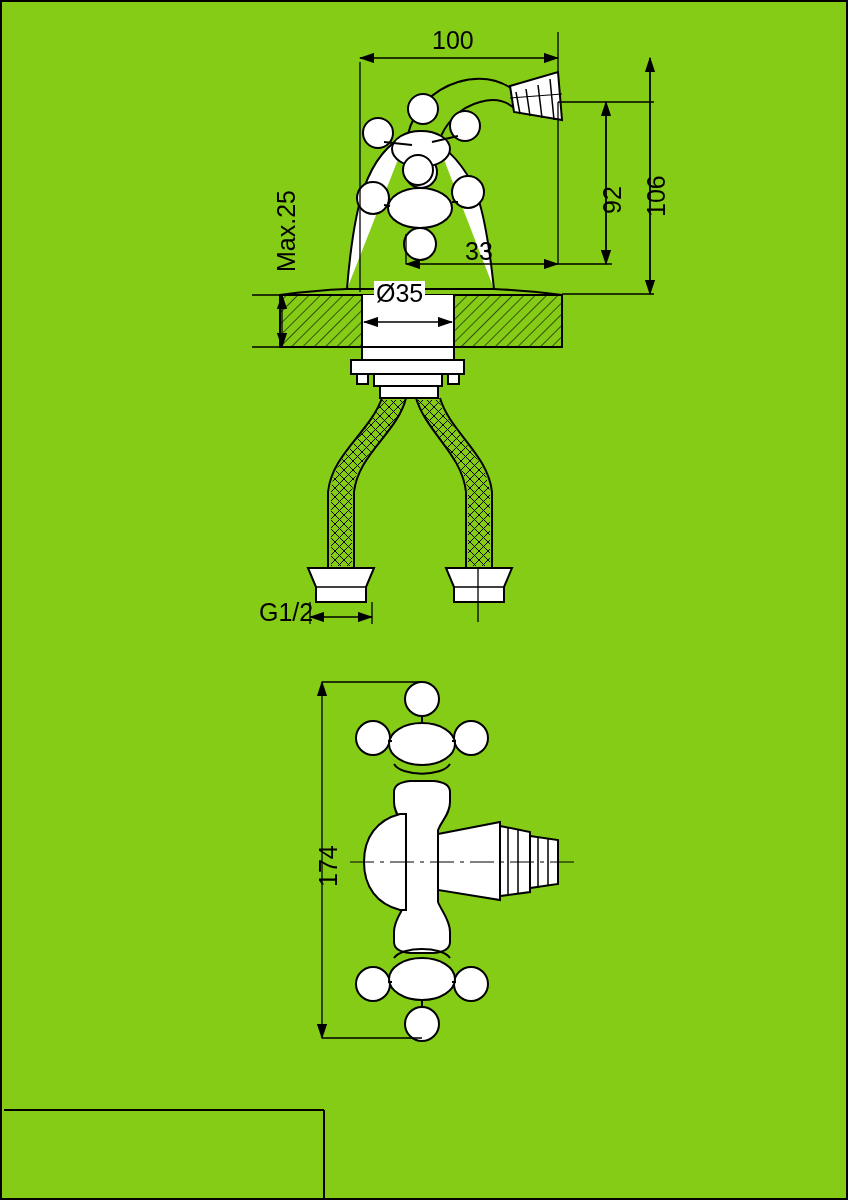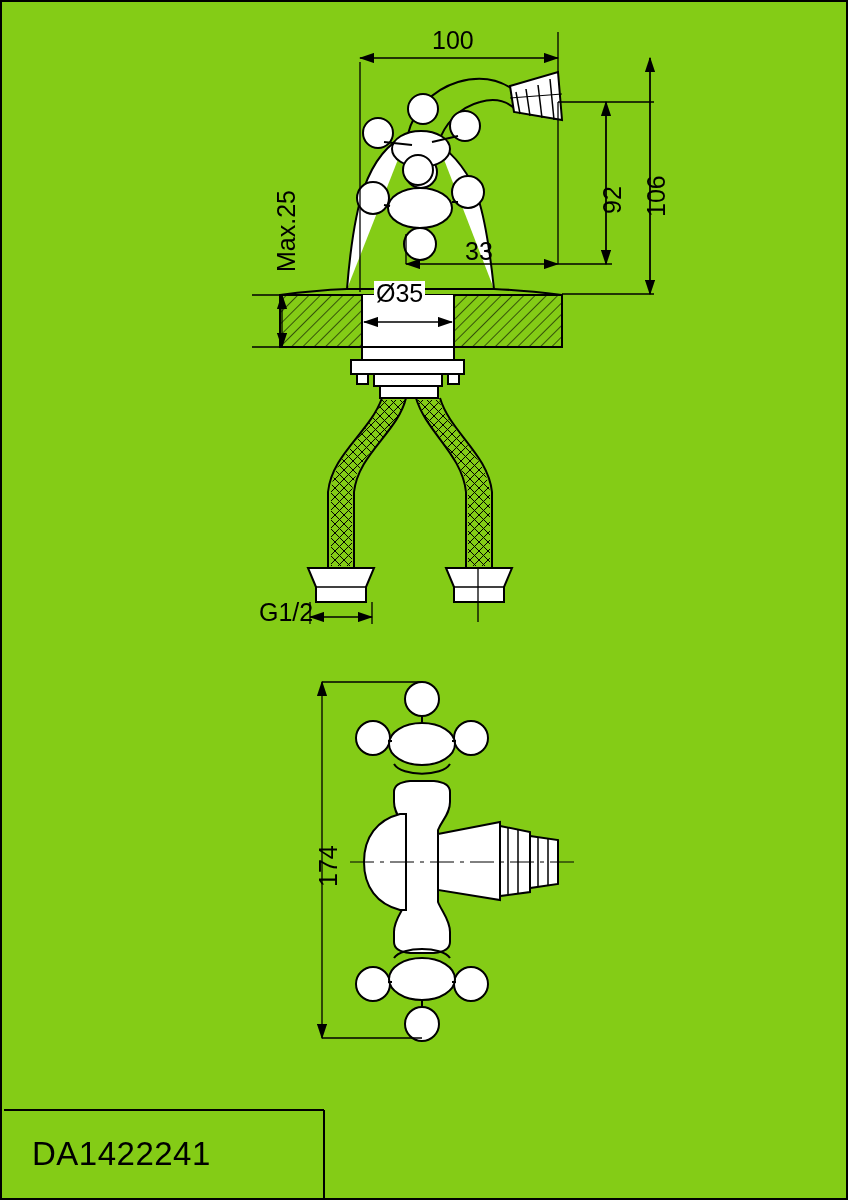--- a/index.html
+++ b/index.html
@@ -223,14 +223,13 @@
 
   <div class="dim-label" style="left:430px; top:26px;">100</div>
   <div class="dim-label" style="left:642px; top:215px; transform:rotate(-90deg); transform-origin:left top;">106</div>
   <div class="dim-label" style="left:598px; top:212px; transform:rotate(-90deg); transform-origin:left top;">92</div>
   <div class="dim-label" style="left:463px; top:237px;">33</div>
   <div class="dim-label" style="left:272px; top:270px; transform:rotate(-90deg); transform-origin:left top;">Max.25</div>
   <div class="dim-label" style="left:372px; top:279px; background:#ffffff; padding:0 2px;">Ø35</div>
   <div class="dim-label" style="left:225px; top:598px;margin-left:32px;">G1/2</div>
   <div class="dim-label" style="left:314px; top:885px; transform:rotate(-90deg); transform-origin:left top;">174</div>
 
-  <div id="part-number">DA1422241</div>
 </div>
 
 </body></html>

